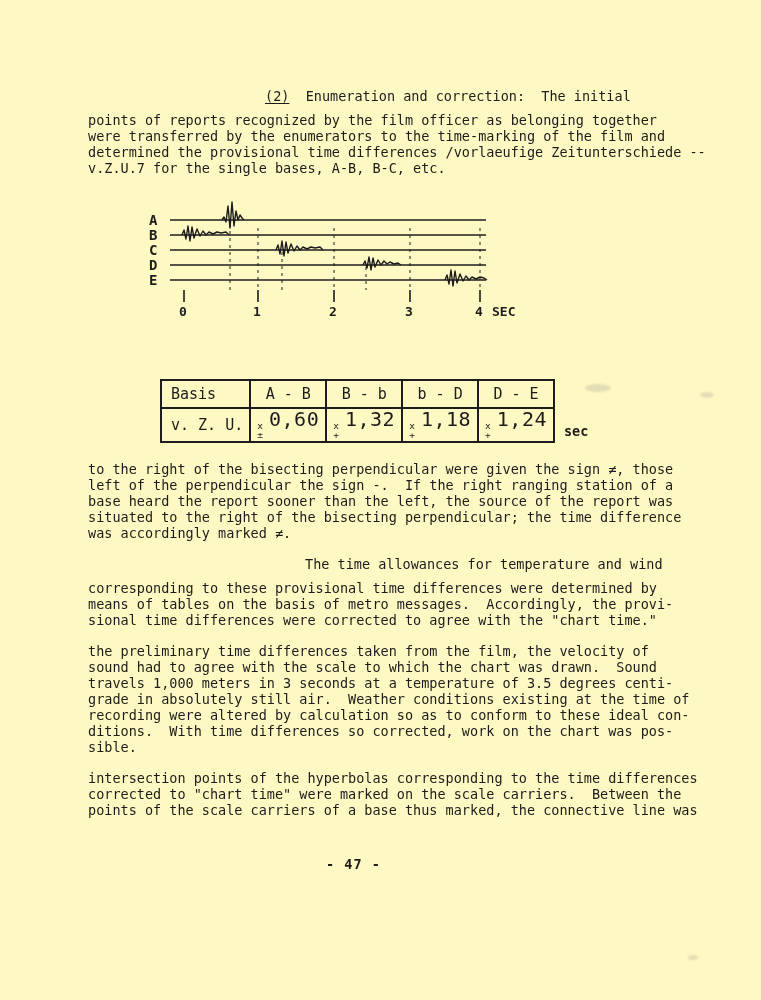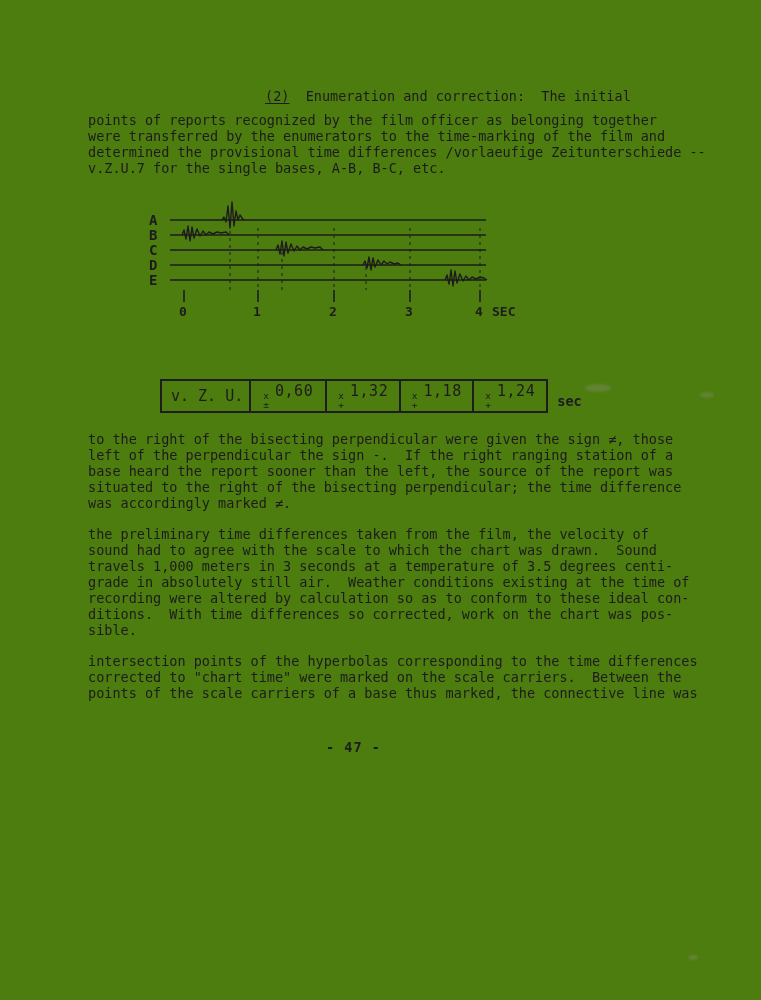--- a/index.html
+++ b/index.html
@@ -1,20 +1,20 @@
 <!DOCTYPE html>
 <html><head>
 <meta charset="utf-8">
 <style>
   html,body{margin:0;padding:0;background:#d8d7d3;}
   .page{
     position:relative;
     width:761px;height:1000px;
     margin:0 auto;
-    background:#4d7c0f;
+    background:#fef9c3;
     color:#1c1c1c;
     font-family:"DejaVu Sans Mono","Liberation Mono",monospace;
     font-size:13.5px;
     line-height:16px;
     box-sizing:border-box;
     padding:88px 60px 0 80px;
     overflow:hidden;
   }
   .fl{white-space:pre;}
   .cont{margin:8px;font:inherit;white-space:pre;}
@@ -28,21 +28,21 @@
     border:2px solid #1d1d1d;
     font-weight:normal;
     font-size:15px;
     padding:2px 6px;
     height:22px;
     text-align:center;
     white-space:nowrap;
   }
   table.vzu td.lbl, table.vzu th.lbl{text-align:left;padding-left:9px;}
   .stack{display:inline-flex;flex-direction:column;align-items:center;font-size:9.5px;line-height:9px;margin-right:6px;vertical-align:-3px;}
-  .num{font-size:15px;letter-spacing:0.5px;}
+  .num{font-size:20px;letter-spacing:0.5px;}
   .unit{margin-left:9px;padding-bottom:4px;font-weight:bold;}
   .mt20{margin-top:18px;}
   .mt15{margin-top:15px;}
   .pagenum{margin-top:38px;margin-left:246px;letter-spacing:1px;font-weight:bold;}
   .smudge{position:absolute;background:#9a968e;opacity:.28;border-radius:50%;filter:blur(1px);}
 </style>
 </head>
 <body>
 
 <div class="page">
@@ -114,20 +114,27 @@
   <div class="table-wrap">
     <table class="vzu">
       <colgroup>
           <col style="width:84px">
           <col style="width:76px">
           <col style="width:74px">
           <col style="width:73px">
           <col style="width:74px">
         </colgroup>
       <tbody>
+          <tr>
+        <th class="lbl">Basis</th>
+        <th>A - B</th>
+        <th>B - b</th>
+        <th>b - D</th>
+        <th>D - E</th>
+      </tr>
       <tr>
         <td class="lbl">v. Z. U.</td>
         <td><span class="stack">
                 <span>x</span>
                 <span>±</span>
               </span><span class="num">0,60</span></td>
         <td><span class="stack">
                 <span>x</span>
                 <span>+</span>
               </span><span class="num">1,32</span></td>
@@ -147,20 +154,24 @@
 
   <div class="para mt20">
     <pre class="cont">to the right of the bisecting perpendicular were given the sign ≠, those
 left of the perpendicular the sign -.  If the right ranging station of a
 base heard the report sooner than the left, the source of the report was
 situated to the right of the bisecting perpendicular; the time difference
 was accordingly marked ≠.</pre>
   </div>
 
   <div class="para mt15">
+    <div class="fl" style="padding-left:225px"><span>The time allowances for temperature and wind</span></div>
+    <pre class="cont">corresponding to these provisional time differences were determined by
+means of tables on the basis of metro messages.  Accordingly, the provi-
+sional time differences were corrected to agree with the "chart time."</pre>
   </div>
 
   <div class="para mt15">
     <pre class="cont">the preliminary time differences taken from the film, the velocity of
 sound had to agree with the scale to which the chart was drawn.  Sound
 travels 1,000 meters in 3 seconds at a temperature of 3.5 degrees centi-
 grade in absolutely still air.  Weather conditions existing at the time of
 recording were altered by calculation so as to conform to these ideal con-
 ditions.  With time differences so corrected, work on the chart was pos-
 sible.</pre>

